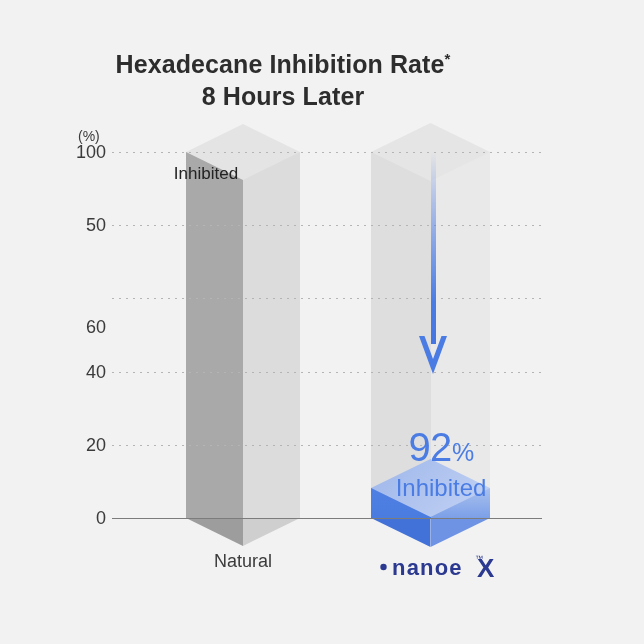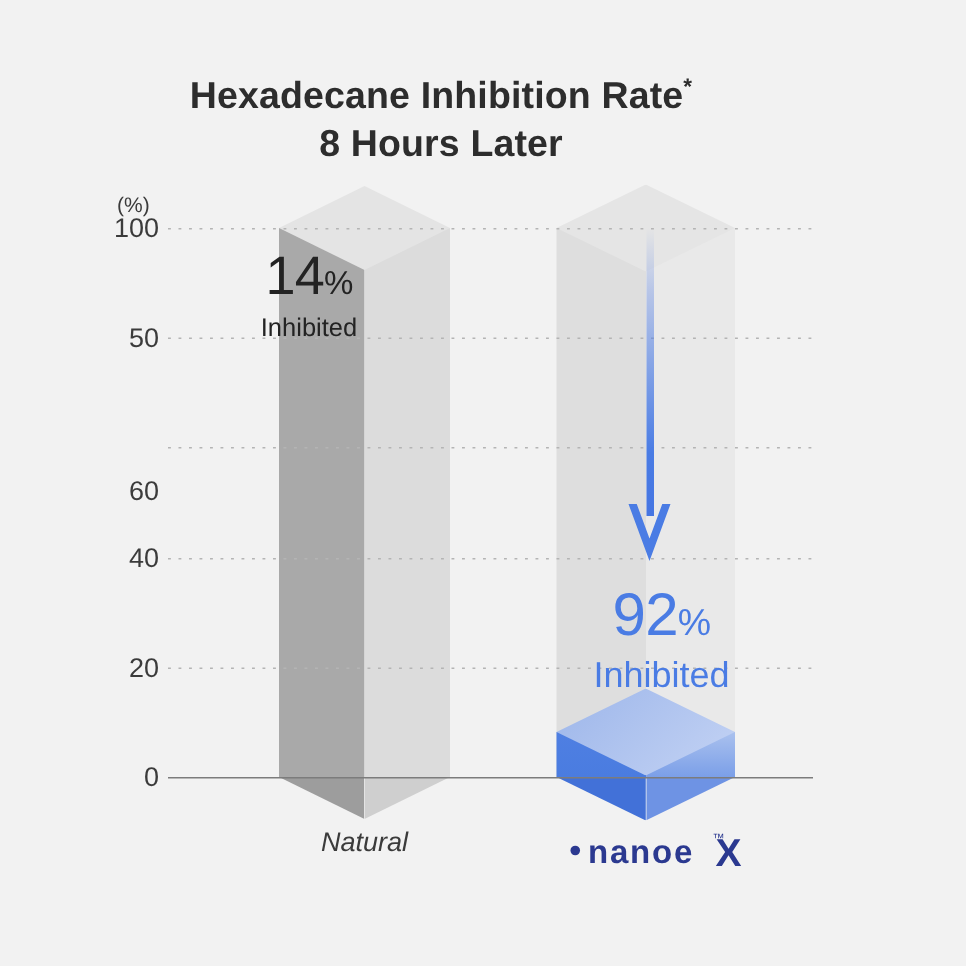--- a/index.html
+++ b/index.html
@@ -7,21 +7,21 @@
   body {
     background:#f2f2f2;
     font-family:"Liberation Sans", sans-serif;
     color:#2b2b2b;
     overflow:hidden;
     position:relative;
   }
 
   
   .title-block {
-    position:absolute; left:11px; top:48px; width:566px;
+    position:absolute; left:0; top:48px; width:566px;
     text-align:center;
   }
   .title-line {
     font-size:25px; font-weight:700; letter-spacing:.1px;
     color:#2d2d2d; line-height:32px;
   }
   .title-line sup {
     font-size:15px; font-weight:700; vertical-align:super;
     line-height:0;
   }
@@ -127,28 +127,29 @@
     font-size:36px; font-weight:400; color:#232323; line-height:40px;
     letter-spacing:-.5px;
   }
   #grey-callout .val .pct { font-size:22px; }
   #grey-callout .sub { font-size:17px; color:#232323; line-height:20px; }
 
   #blue-callout { left:356px; top:388px; width:170px; }
   #blue-callout .val {
     font-size:40px; font-weight:400; color:#4a7ce4; line-height:44px;
     letter-spacing:-.5px;
+    margin-top:37px;
   }
   #blue-callout .val .pct { font-size:25px; }
   #blue-callout .sub { font-size:24px; color:#4a7ce4; line-height:28px; }
 
   
   .cat {
     position:absolute; text-align:center; font-size:18px;
-    color:#3b3b3b; line-height:23px;font-style:italic;
+    color:#3b3b3b; line-height:23px;
   }
   #cat-natural { left:148px; top:550px; width:190px; }
 
   
   #logo-nanoex {
     position:absolute; left:357px; top:552px; width:160px; height:30px;
   }
   #logo-nanoex svg { display:block; }
 </style>
 </head>
@@ -211,23 +212,20 @@
 
   <div class="gridline" style="top:0px;"></div>
   <div class="gridline" style="top:73px;"></div>
   <div class="gridline" style="top:146px;"></div>
   <div class="gridline" style="top:220px;"></div>
   <div class="gridline" style="top:293px;"></div>
   <div class="baseline" style="top:366px;"></div>
 </div>
 
 <div class="callout" id="grey-callout">
-  <div class="val">
-    <span>14</span><span class="pct">%</span>
-  </div>
   <div class="sub">Inhibited</div>
 </div>
 
 <div class="callout" id="blue-callout">
   <div class="val">
     <span>92</span><span class="pct">%</span>
   </div>
   <div class="sub">Inhibited</div>
 </div>
 

